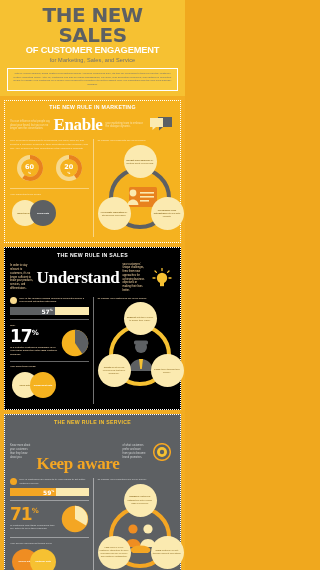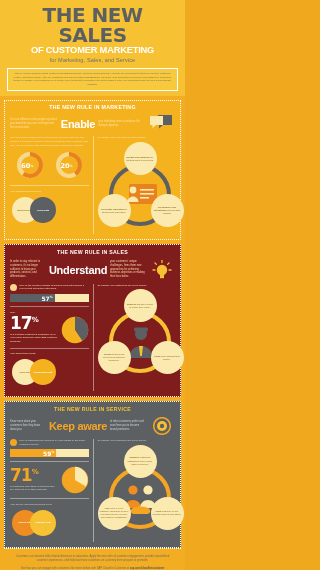--- a/index.html
+++ b/index.html
@@ -33,21 +33,21 @@
   }
   .intro-box {
     border: 0.7px solid #fff; background: #f8c93d;
     padding: 3px 4px; font-size: 2.5px; line-height: 1.5;
     color: #6b6d70; text-align: center;
   }
 
   
   .section { margin: 4px 4px 0; border: 0.8px dotted #ffffff; }
   .sec-marketing { background: #f5b21f; }
-  .sec-sales { background: #7f1d1d; }
+  .sec-sales { background: #000000; }
   .sec-service { background: #5d6063; }
 
   .sec-title {
     text-align: center; font-size: 5.2px; font-weight: bold;
     letter-spacing: 0.3px; padding: 3.5px 0 3px;
   }
   .sec-marketing .sec-title { color: #ffffff; }
   .sec-sales .sec-title { color: #ffffff; }
   .sec-service .sec-title { color: #f6c132; }
 
@@ -56,26 +56,26 @@
     display: flex; align-items: center; gap: 3px;
     padding: 2px 5px 4px; position: relative;
   }
   .kw-left, .kw-right { flex: 1; font-size: 2.6px; line-height: 1.45; }
   .kw-left { text-align: left; }
   .kw-right { text-align: left; }
   .sec-marketing .kw-left, .sec-marketing .kw-right { color: #fbe0a0; }
   .sec-sales .kw-left, .sec-sales .kw-right { color: #ffdca8; }
   .sec-service .kw-left, .sec-service .kw-right { color: #cfd1d2; }
   .kw-word {
-    font-size: 11px; font-weight: bold; white-space: nowrap;
-    font-family: Liberation Sans, sans-serif; letter-spacing: -0.3px;
+    font-size: 17px; font-weight: bold; white-space: nowrap;
+    font-family: Liberation Serif, serif; letter-spacing: -0.3px;
   }
   .sec-marketing .kw-word { color: #ffffff; }
   .sec-sales .kw-word { color: #ffffff; }
-  .sec-service .kw-word { color: #f4a623; }
+  .sec-service .kw-word { color: #f4a623; margin-top: 24px; }
   .kw-icon { width: 26px; flex: none; display: flex; justify-content: center; }
 
   
   .body-split { display: flex; padding: 0 5px 5px; }
   .col-left { width: 50%; padding-right: 4px; }
   .col-right {
     width: 50%; padding-left: 4px; position: relative;
     border-left: 0.7px solid rgba(255,255,255,0.45);
   }
 
@@ -112,22 +112,22 @@
   }
   .bignum sup { font-size: 7px; vertical-align: super; letter-spacing: 0; }
   .sec-sales .bignum { color: #ffffff; }
   .sec-service .bignum { color: #f4a623; }
 
   .donut-row { display: flex; justify-content: space-around; align-items: center; padding: 2px 0 3px; }
   .donut { position: relative; width: 26px; height: 26px; }
   .donut-hole {
     position: absolute; top: 50%; left: 50%; transform: translate(-50%,-50%);
     width: 17px; height: 17px; border-radius: 50%;
-    display: flex; align-items: center; 
-    font-size: 6.5px; font-weight: bold; font-family: "DejaVu Sans", sans-serif;
+    display: flex; align-items: center; justify-content: center;
+    font-size: 6.5px; font-weight: bold; font-family: "DejaVu Sans", sans-serif; flex-direction: column;
   }
   .donut-hole sup { font-size: 3px; }
 
   .venn { position: relative; height: 34px; margin-top: 2px; }
   .venn-c {
     position: absolute; top: 2px; width: 26px; height: 26px; border-radius: 50%;
     display: flex; align-items: center; justify-content: center;
     text-align: center; font-size: 2.2px; font-weight: bold; line-height: 1.3;
   }
 
@@ -163,21 +163,21 @@
   .concl-cta b { color: #55585b; }
   .dotted-sep { border-top: 0.8px dotted #ffffff; margin: 0 4px; }
 </style>
 </head>
 <body>
 
 <div class="page">
 
   <div class="header">
     <div class="title-main">THE NEW SALES</div>
-    <div class="title-sub">OF CUSTOMER MARKETING</div>
+    <div class="title-sub">OF CUSTOMER ENGAGEMENT</div>
     <div class="title-sub2">for Marketing, Sales, and Service</div>
   </div>
 
   <div class="intro">
     <div class="intro-box">With 2.4 billion ongoing, brand-related conversations among American consumers daily, it's time for companies to think beyond the "customer centric" marketing model. After all, customers can also be brand ambassadors, PR allies, lead generation resources, and partners in promotion. Ready to engage your customers on a journey from prospect to promoter? It's not too difficult once you understand how the new rules basically changed.</div>
   </div>
 
   <div class="section sec-marketing">
     <div class="sec-title">THE NEW RULE IN MARKETING</div>
 

